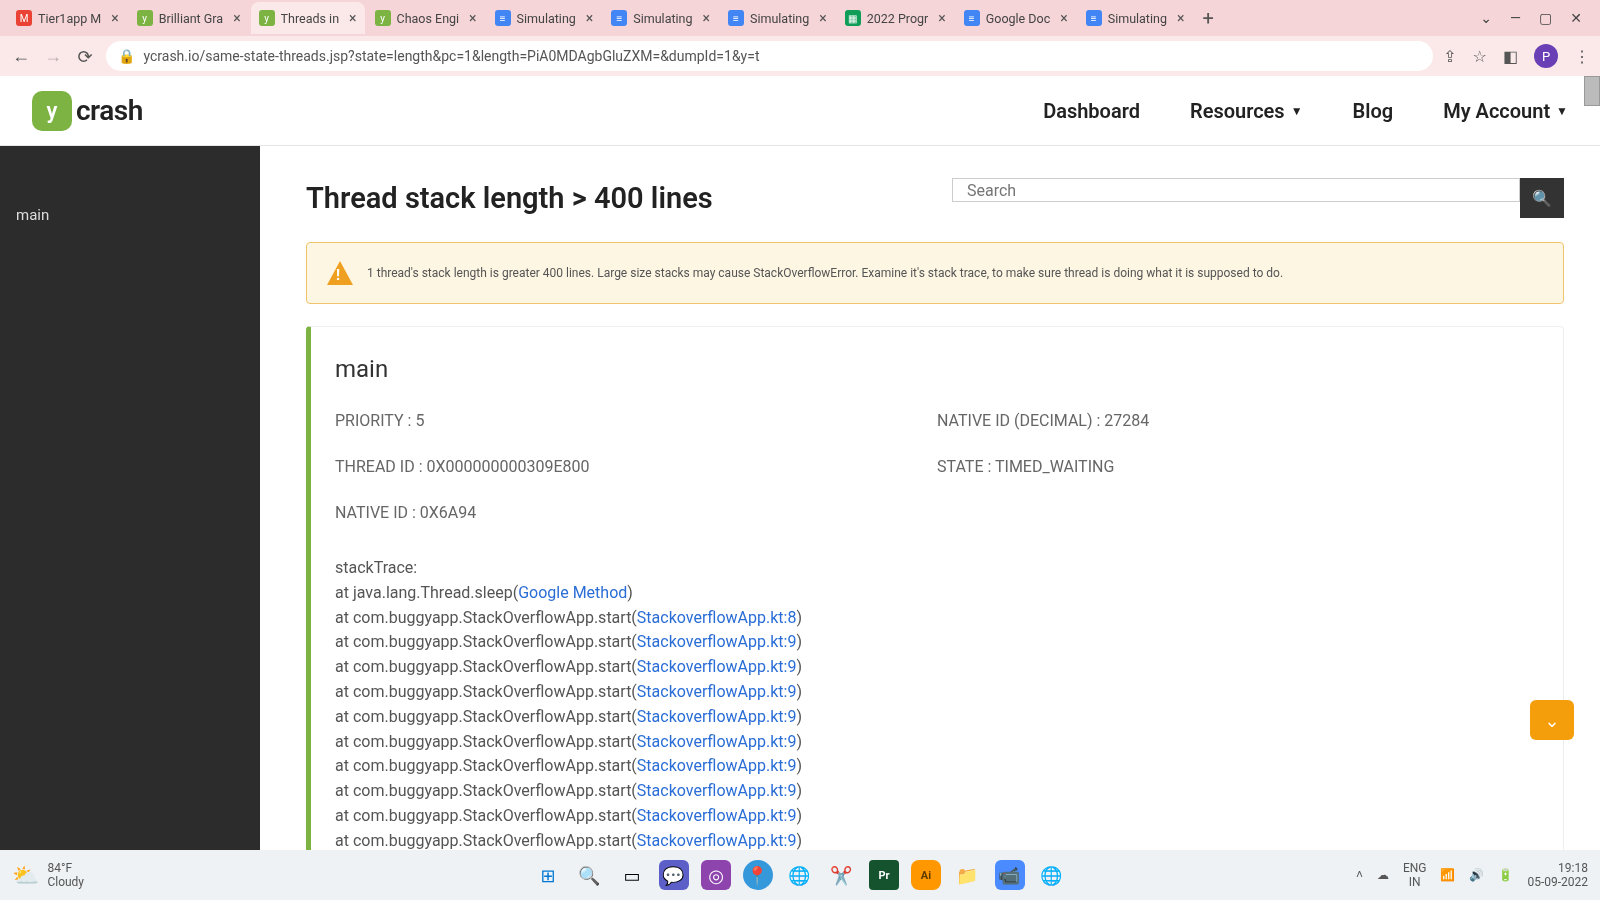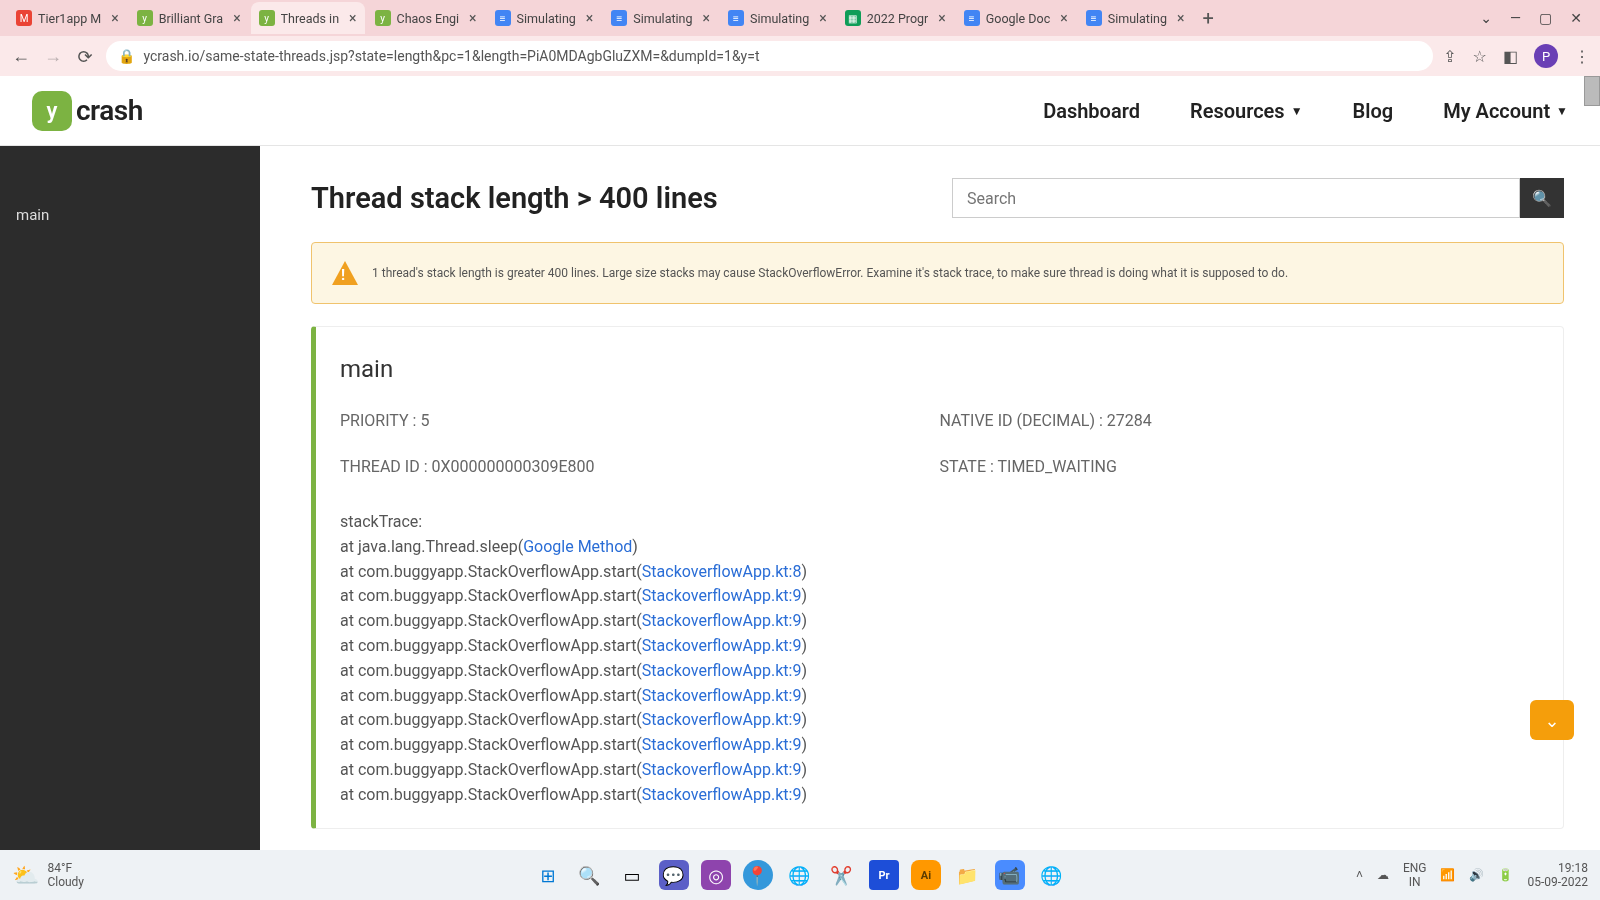--- a/index.html
+++ b/index.html
@@ -29,25 +29,25 @@
 .logo-box { width: 40px; height: 40px; background: #7cb342; border-radius: 10px; display: flex; align-items: center; justify-content: center; color: #fff; font-size: 22px; font-weight: 600; }
 .logo-text { font-size: 28px; font-weight: 600; color: #222; letter-spacing: -0.5px; }
 .nav { margin-left: auto; display: flex; gap: 50px; font-size: 20px; font-weight: 600; color: #222; }
 .nav-item { cursor: pointer; display: flex; align-items: center; gap: 6px; }
 .caret { font-size: 12px; }
 
 .body-area { flex: 1; display: flex; overflow: hidden; }
 .sidebar { width: 260px; background: #2c2c2c; color: #ddd; padding: 60px 16px; font-size: 15px; }
 .sidebar-item { cursor: pointer; }
 
-.main { flex: 1; padding: 32px 36px 0 28px; overflow-y: auto; position: relative; margin-left: 23px; }
+.main { flex: 1; padding: 32px 36px 0 46px; overflow-y: auto; position: relative; }
 .title-row { display: flex; align-items: center; margin-bottom: 24px; }
 .page-title { font-size: 29px; font-weight: 600; color: #222; }
 .search-wrap { margin-left: auto; display: flex; }
-.search-input { width: 568px; height: 40px; border: 1px solid #ccc; padding: 0 14px; font-size: 16px; color: #666; }
+.search-input { width: 568px; height: 24px; border: 1px solid #ccc; padding: 0 14px; font-size: 16px; color: #666; }
 .search-btn { width: 44px; height: 40px; background: #333; color: #fff; display: flex; align-items: center; justify-content: center; font-size: 16px; cursor: pointer; }
 
 .alert { border: 1px solid #f0c36d; background: #fdf6e3; border-radius: 4px; padding: 18px 20px; display: flex; align-items: center; gap: 14px; margin-bottom: 22px; }
 .alert-icon { width: 0; height: 0; border-left: 13px solid transparent; border-right: 13px solid transparent; border-bottom: 24px solid #f0a020; position: relative; }
 .alert-icon::after { content: "!"; position: absolute; left: -4px; top: 5px; color: #fff; font-weight: bold; font-size: 15px; }
 .alert-text { font-size: 12px; color: #555; }
 
 .thread-card { border: 1px solid #eee; border-left: 5px solid #7cb342; border-radius: 4px; padding: 28px 24px 20px 24px; }
 .thread-name { font-size: 24px; color: #333; margin-bottom: 28px; }
 .meta-grid { display: grid; grid-template-columns: 1fr 1fr; row-gap: 27px; margin-bottom: 34px; }
@@ -192,20 +192,21 @@
         <div class="alert-text">1 thread's stack length is greater 400 lines. Large size stacks may cause StackOverflowError. Examine it's stack trace, to make sure thread is doing what it is supposed to do.</div>
       </div>
 
       <div class="thread-card">
         <div class="thread-name">main</div>
         <div class="meta-grid">
           <div class="meta">PRIORITY : 5</div>
           <div class="meta">NATIVE ID (DECIMAL) : 27284</div>
           <div class="meta">THREAD ID : 0X000000000309E800</div>
           <div class="meta">STATE : TIMED_WAITING</div>
+          <div class="meta">NATIVE ID : 0X6A94</div>
         </div>
         <div class="stack" id="stack">
             <div>stackTrace:</div>
             <div>at java.lang.Thread.sleep(<span class="link">Google Method</span>)</div>
             <div>at com.buggyapp.StackOverflowApp.start(<span class="link">StackoverflowApp.kt:8</span>)</div>
             <div>at com.buggyapp.StackOverflowApp.start(<span class="link">StackoverflowApp.kt:9</span>)</div>
             <div>at com.buggyapp.StackOverflowApp.start(<span class="link">StackoverflowApp.kt:9</span>)</div>
             <div>at com.buggyapp.StackOverflowApp.start(<span class="link">StackoverflowApp.kt:9</span>)</div>
             <div>at com.buggyapp.StackOverflowApp.start(<span class="link">StackoverflowApp.kt:9</span>)</div>
             <div>at com.buggyapp.StackOverflowApp.start(<span class="link">StackoverflowApp.kt:9</span>)</div>
@@ -231,21 +232,21 @@
   </div>
   <div class="task-center">
     <span class="task-icon" style="color:#0078d4">⊞</span>
     <span class="task-icon">🔍</span>
     <span class="task-icon">▭</span>
     <span class="task-icon" style="background:#5b5fc7;color:#fff;border-radius:6px">💬</span>
     <span class="task-icon" style="background:#8e44ad;color:#fff;border-radius:6px">◎</span>
     <span class="task-icon" style="background:#3498db;color:#fff;border-radius:50%">📍</span>
     <span class="task-icon">🌐</span>
     <span class="task-icon">✂️</span>
-    <span class="task-icon" style="background:#1d4ed8;color:#fff;border-radius:4px;font-size:11px;font-weight:bold">Pr</span>
+    <span class="task-icon" style="background:#14532d;color:#fff;border-radius:4px;font-size:11px;font-weight:bold">Pr</span>
     <span class="task-icon" style="background:#ff9800;color:#5c3c00;border-radius:8px;font-size:11px;font-weight:bold">Ai</span>
     <span class="task-icon">📁</span>
     <span class="task-icon" style="background:#4a8cff;color:#fff;border-radius:6px">📹</span>
     <span class="task-icon">🌐</span>
   </div>
   <div class="systray">
     <span>˄</span>
     <span>☁</span>
     <div style="text-align:center;line-height:1.2">
       <div>ENG</div>

